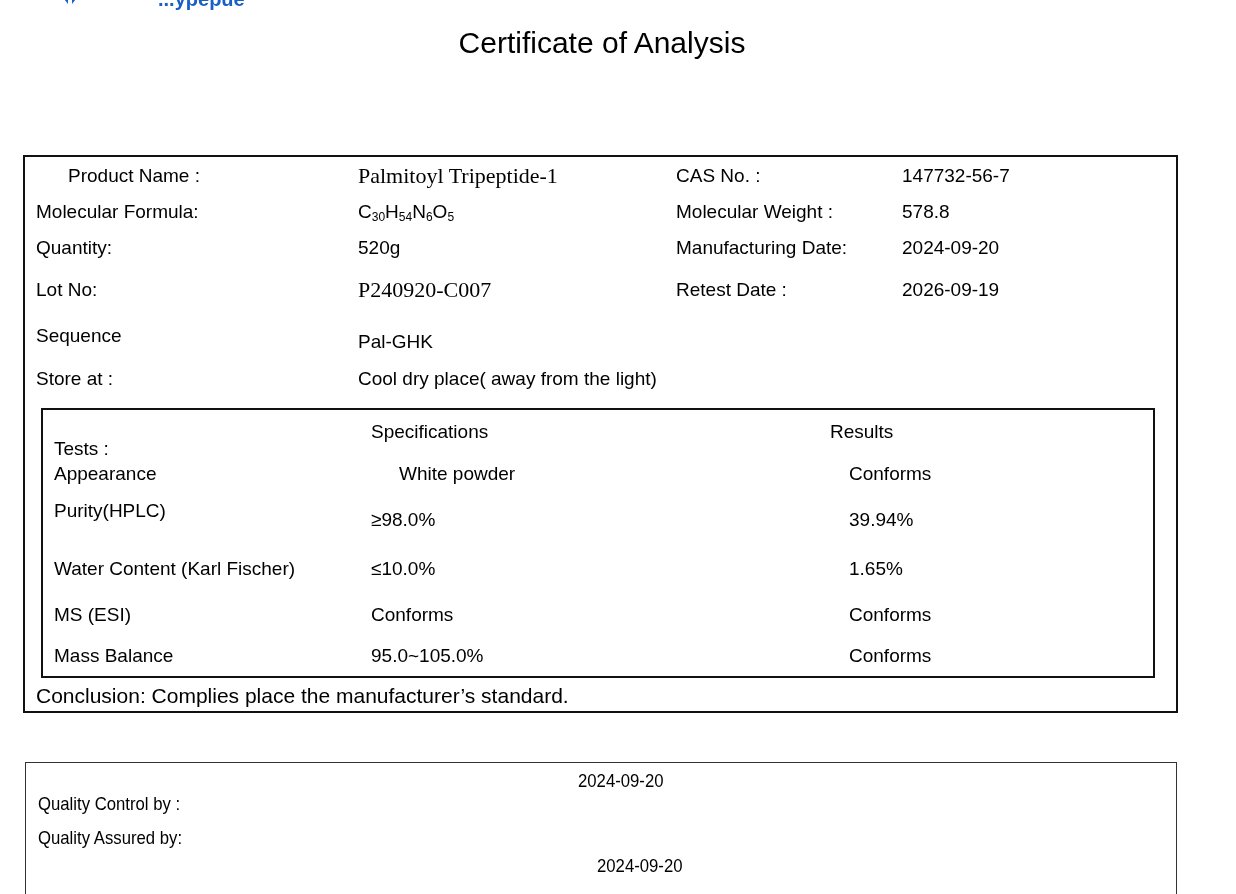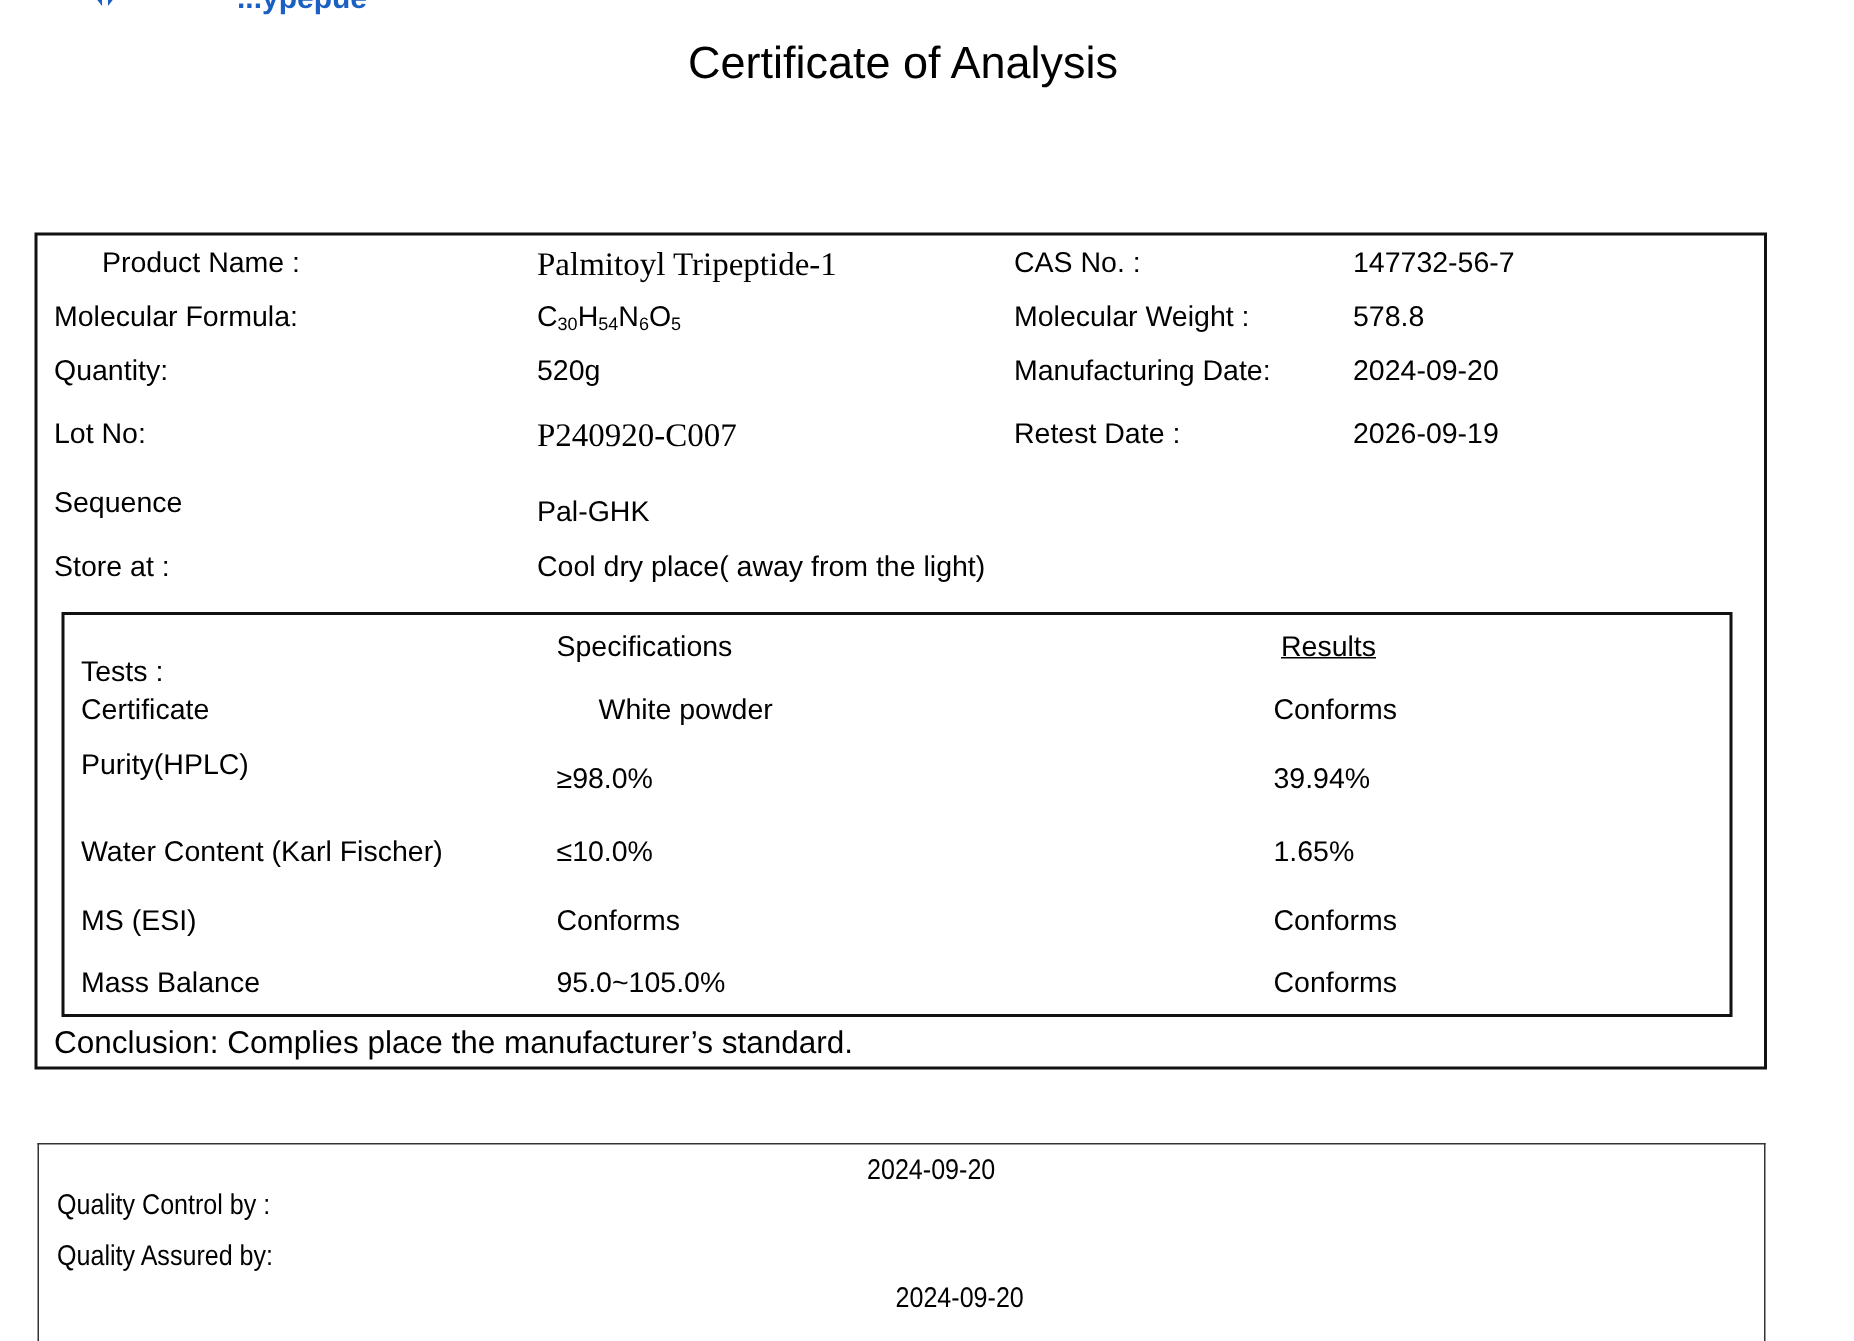--- a/index.html
+++ b/index.html
@@ -54,23 +54,23 @@
 <div class="abs t19" style="left:36px;top:325px;">Sequence</div>
 <div class="abs t19" style="left:358px;top:331px;">Pal-GHK</div>
 
 <div class="abs t19" style="left:36px;top:368px;">Store at :</div>
 <div class="abs t19" style="left:358px;top:368px;">Cool dry place( away from the light)</div>
 
 <div class="inner-box"></div>
 
 <div class="abs t19" style="left:54px;top:438px;">Tests :</div>
 <div class="abs t19" style="left:371px;top:421px;">Specifications</div>
-<div class="abs t19" style="left:854px;top:421px;text-decoration:underline;">Results</div>
+<div class="abs t19" style="left:830px;top:421px;">Results</div>
 
-<div class="abs t19" style="left:54px;top:463px;">Certificate</div>
+<div class="abs t19" style="left:54px;top:463px;">Appearance</div>
 <div class="abs t19" style="left:371px;top:463px;margin-left:28px;">White powder</div>
 <div class="abs t19" style="left:849px;top:463px;">Conforms</div>
 
 <div class="abs t19" style="left:54px;top:500px;">Purity(HPLC)</div>
 <div class="abs t19" style="left:371px;top:509px;">≥98.0%</div>
 <div class="abs t19" style="left:849px;top:509px;">39.94%</div>
 
 <div class="abs t19" style="left:54px;top:558px;">Water Content (Karl Fischer)</div>
 <div class="abs t19" style="left:371px;top:558px;">≤10.0%</div>
 <div class="abs t19" style="left:849px;top:558px;">1.65%</div>

